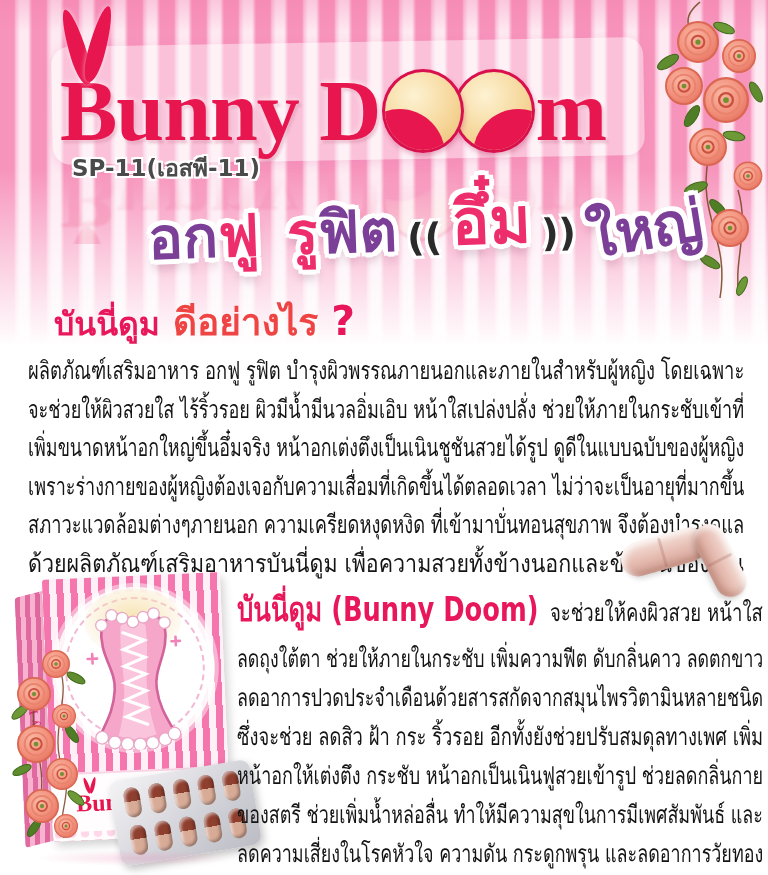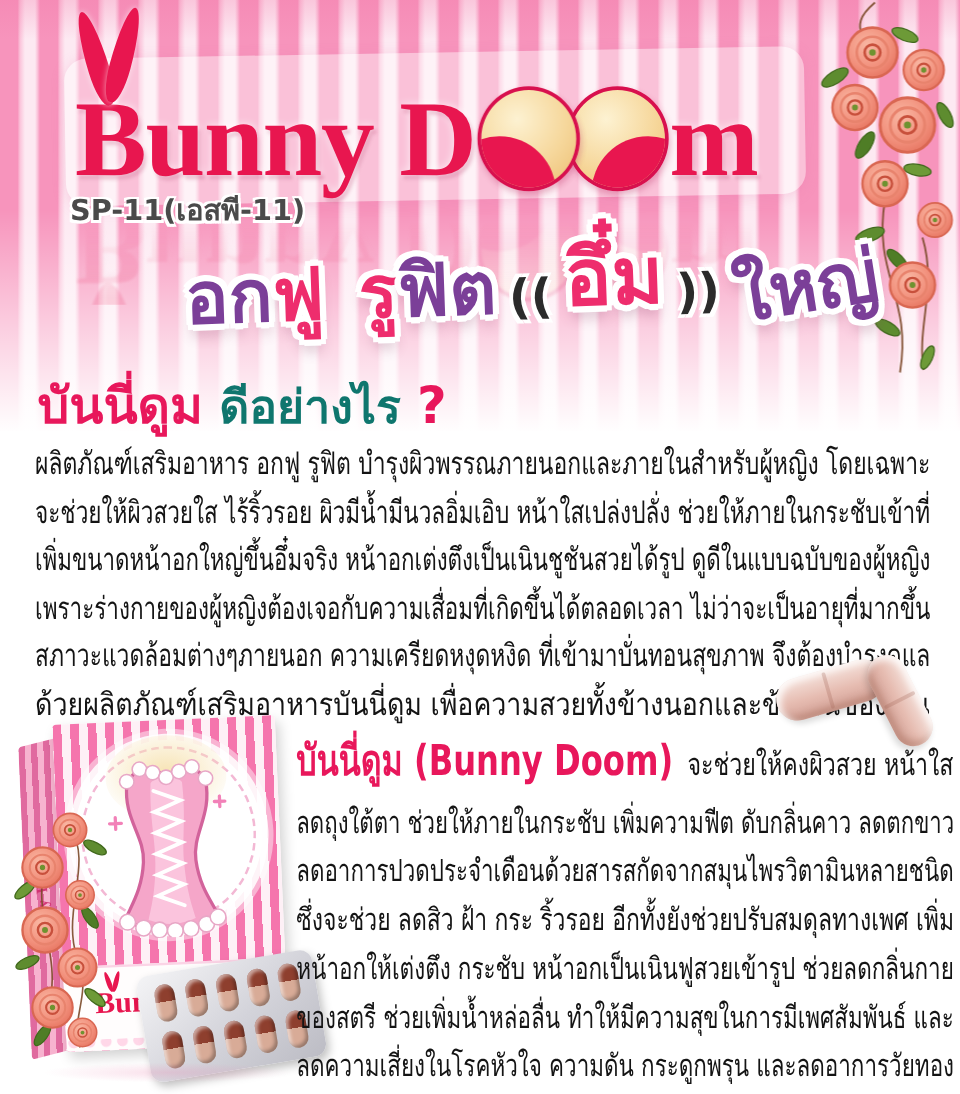--- a/index.html
+++ b/index.html
@@ -36,43 +36,43 @@
     box-shadow:1px 3px 5px rgba(178,30,86,.30);}
   .b1{margin:0 -5px 0 2px;z-index:2;}
   .b2{margin-left:-6px;}
   .boob::after{content:'';position:absolute;width:120%;height:118%;border-radius:50%;background:#e8164f;}
   .b1::after{left:-42%;top:48%;}
   .b2::after{right:-42%;top:48%;}
   .reflection{top:148px;transform:scaleY(-1);opacity:.16;filter:blur(1px);
     -webkit-mask-image:linear-gradient(0deg,transparent 30%,#000 95%);
             mask-image:linear-gradient(0deg,transparent 30%,#000 95%);}
 
-  .sku{position:absolute;left:56px;top:150px;font-size:23px;font-weight:600;color:#4a4a4a;
+  .sku{position:absolute;left:72px;top:150px;font-size:23px;font-weight:600;color:#4a4a4a;
     text-shadow:-2px -2px 0 #fff,2px -2px 0 #fff,-2px 2px 0 #fff,2px 2px 0 #fff,0 2px 0 #fff,0 -2px 0 #fff;}
 
   
   .headline{position:absolute;left:122px;top:186px;width:606px;height:108px;
     display:flex;align-items:center;justify-content:center;gap:10px;
     transform:rotate(-2deg);white-space:nowrap;}
   .hw{font-weight:800;font-size:58px;line-height:100px;
     text-shadow:-4px -4px 0 #fff,4px -4px 0 #fff,-4px 4px 0 #fff,4px 4px 0 #fff,
       -5px 0 0 #fff,5px 0 0 #fff,0 -5px 0 #fff,0 5px 0 #fff,0 9px 10px rgba(130,60,95,.30);}
   .hl-pink{color:#ee2d6d;}
   .hl-purple{color:#7b3f98;}
   .hl-paren{font-size:38px;font-weight:800;color:#2b2b2b;transform:translateY(8px);
     text-shadow:-3px -3px 0 #fff,3px -3px 0 #fff,-3px 3px 0 #fff,3px 3px 0 #fff;}
   .hl-big{font-size:63px;transform:translateY(-5px);}
   .hl-last{display:inline-block;transform:rotate(-7deg) translateY(7px);}
   .hgap{width:8px;}
 
   
   .about-title{position:absolute;left:30px;top:292px;width:715px;display:flex;
     align-items:baseline;gap:13px;white-space:nowrap;}
-  .t-pink{color:#e8175b;font-size:40px;font-weight:800;}
-  .t-black{color:#0f766e;font-size:37px;font-weight:800;}
+  .t-pink{color:#e8175b;font-size:32px;font-weight:800;margin-left:24px;}
+  .t-black{color:#ef4444;font-size:37px;font-weight:800;}
   .t-mark{color:#e8175b;font-size:41px;font-weight:800;}
   .t-en{color:#e8175b;font-size:33px;font-weight:700;font-family:"Liberation Sans",sans-serif;}
 
   
   .para1{position:absolute;left:28px;top:352px;width:716px;color:#141414;}
   .para1 .ln{font-size:25px;line-height:38.5px;white-space:nowrap;}
   .para2{position:absolute;left:237px;top:586px;width:526px;color:#141414;}
   .para2 .ln{font-size:24.5px;line-height:39px;white-space:nowrap;}
   .lead-line{white-space:nowrap;line-height:46px;}
   .lead{color:#e8175b;font-size:34px;font-weight:800;}

